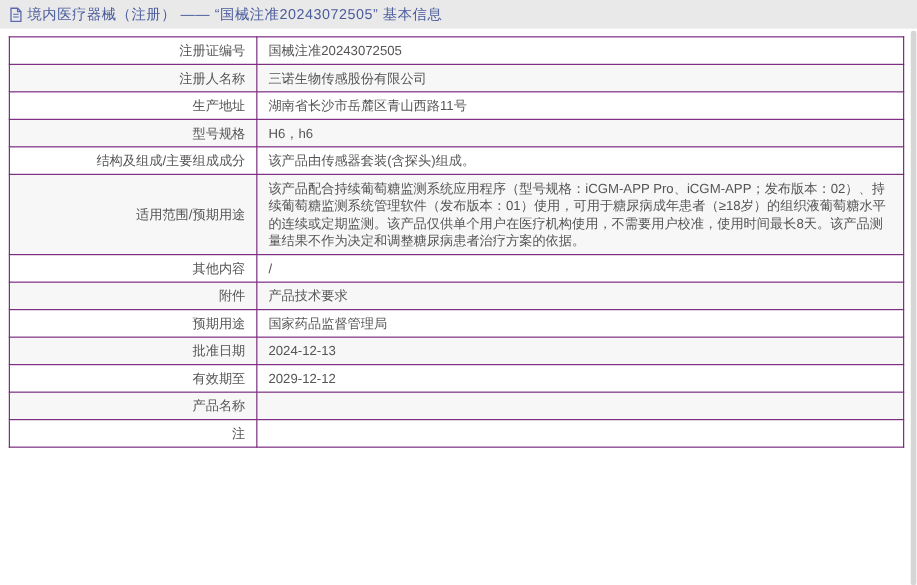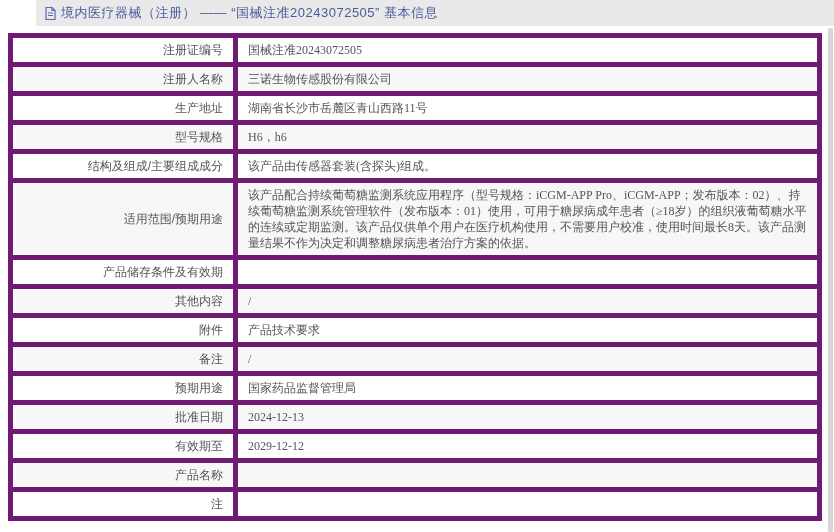--- a/index.html
+++ b/index.html
@@ -9,21 +9,20 @@
     font-family: "Liberation Sans", "DejaVu Sans", sans-serif;
     overflow: hidden;
     position: relative;
   }
   .title-bar {
     height: 26px;
     background: #e9e9e9;
     display: flex;
     align-items: center;
     padding-left: 8px;
-    margin-left: 36px;
   }
   .title-bar .doc-icon {
     display: inline-flex;
     margin-right: 4px;
   }
   .title-text {
     color: #4a5b9c;
     font-size: 13px;
     letter-spacing: 0.5px;
   }
@@ -31,42 +30,41 @@
     margin: 7px 12px 0 8px;
   }
   table.info-table {
     border-collapse: collapse;
     width: 814px;
     table-layout: fixed;
     font-size: 12px;
     color: #555555;
   }
   table.info-table td {
-    border: 5px solid #701a75;
+    border: 1px solid #701a75;
     padding: 4px 10px;
     height: 23px;
     vertical-align: middle;
     line-height: 16px;
     word-break: break-all;
     margin-left: 12px;
   }
   table.info-table tr:nth-child(even) td {
     background: #f7f7f7;
   }
   table.info-table tr:nth-child(odd) td {
     background: #ffffff;
   }
   td.row-label {
     width: 225px;
     text-align: right;
     color: #555555;
   }
   td.row-value {
     text-align: left;
-    font-family: Liberation Serif, serif;
   }
   .scrollbar-track {
     position: absolute;
     top: 28px;
     right: 1px;
     width: 5px;
     bottom: 0;
     background: #f2f2f2;
   }
   .scrollbar-thumb {
@@ -115,34 +113,26 @@
         </tr>
         <tr>
           <td class="row-label">结构及组成/主要组成成分</td>
           <td class="row-value">该产品由传感器套装(含探头)组成。</td>
         </tr>
         <tr>
           <td class="row-label">适用范围/预期用途</td>
           <td class="row-value">该产品配合持续葡萄糖监测系统应用程序（型号规格：iCGM-APP Pro、iCGM-APP；发布版本：02）、持续葡萄糖监测系统管理软件（发布版本：01）使用，可用于糖尿病成年患者（≥18岁）的组织液葡萄糖水平的连续或定期监测。该产品仅供单个用户在医疗机构使用，不需要用户校准，使用时间最长8天。该产品测量结果不作为决定和调整糖尿病患者治疗方案的依据。</td>
         </tr>
         <tr>
-          <td class="row-label">产品储存条件及有效期</td>
-          <td class="row-value"></td>
-        </tr>
-        <tr>
           <td class="row-label">其他内容</td>
           <td class="row-value">/</td>
         </tr>
         <tr>
           <td class="row-label">附件</td>
           <td class="row-value">产品技术要求</td>
-        </tr>
-        <tr>
-          <td class="row-label">备注</td>
-          <td class="row-value">/</td>
         </tr>
         <tr>
           <td class="row-label">预期用途</td>
           <td class="row-value">国家药品监督管理局</td>
         </tr>
         <tr>
           <td class="row-label">批准日期</td>
           <td class="row-value">2024-12-13</td>
         </tr>
         <tr>

